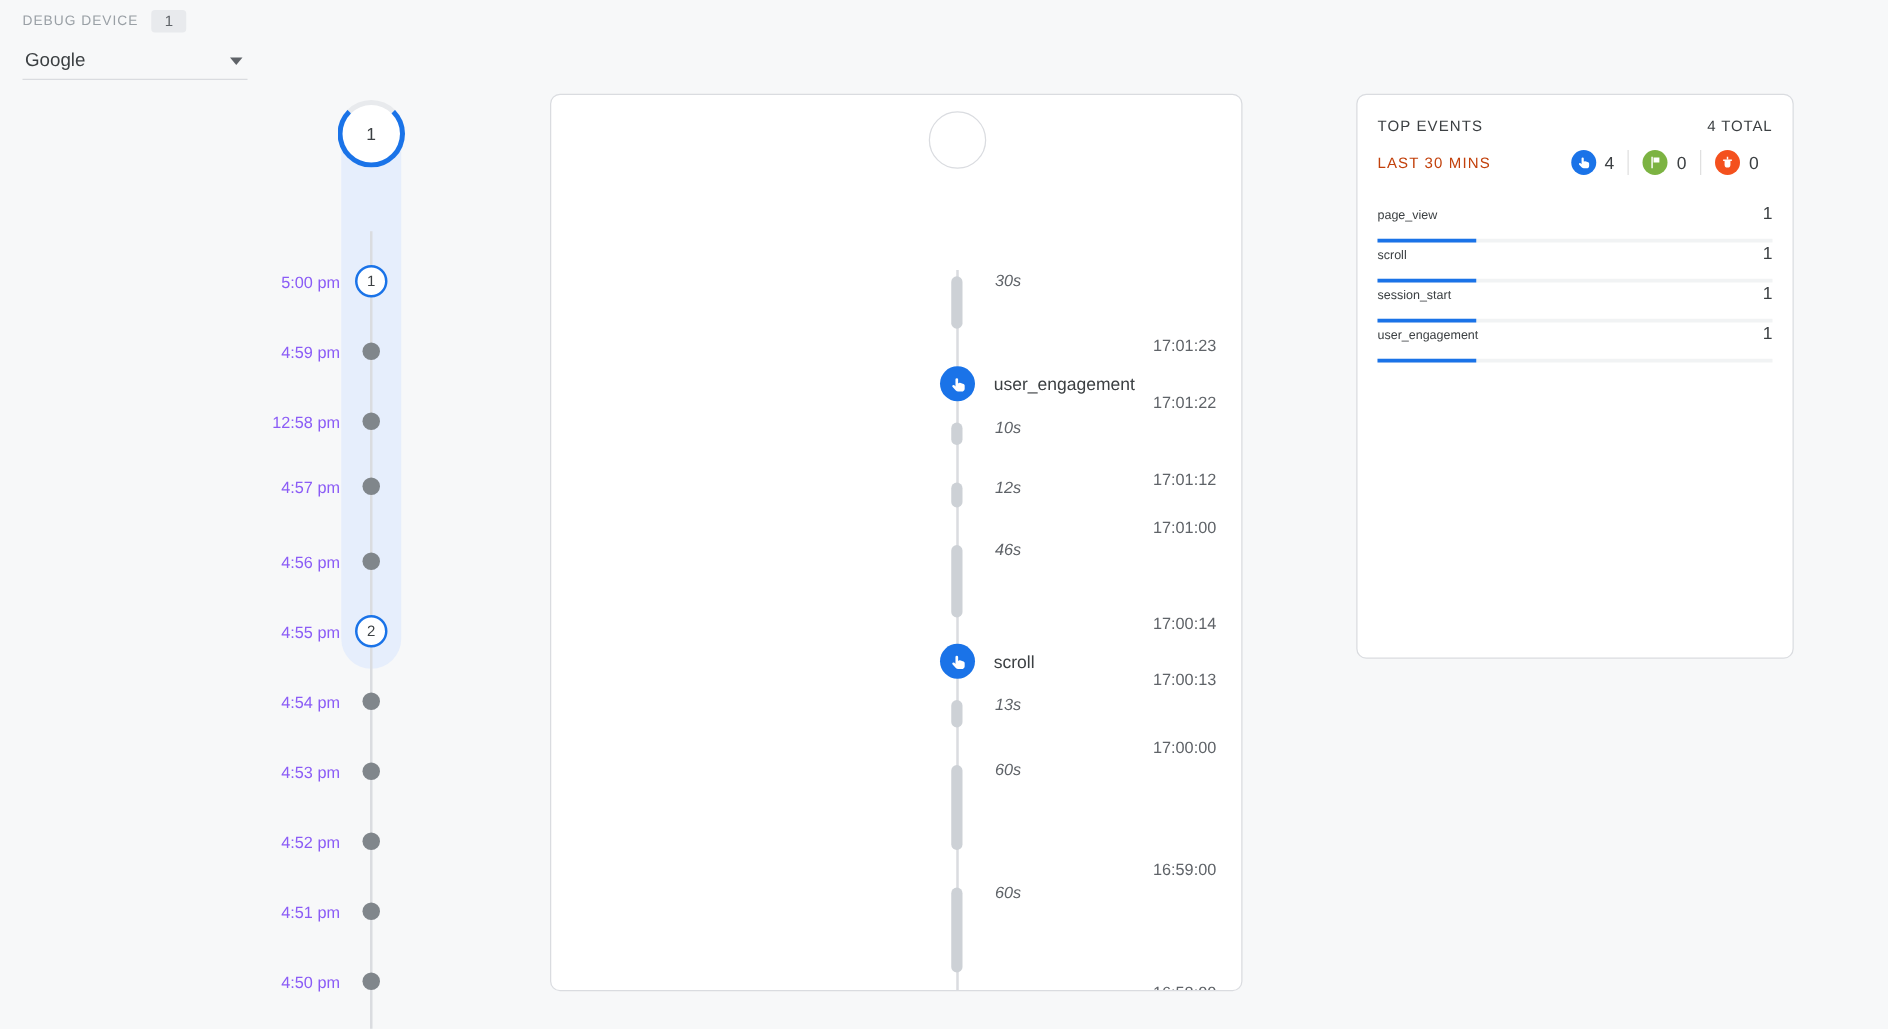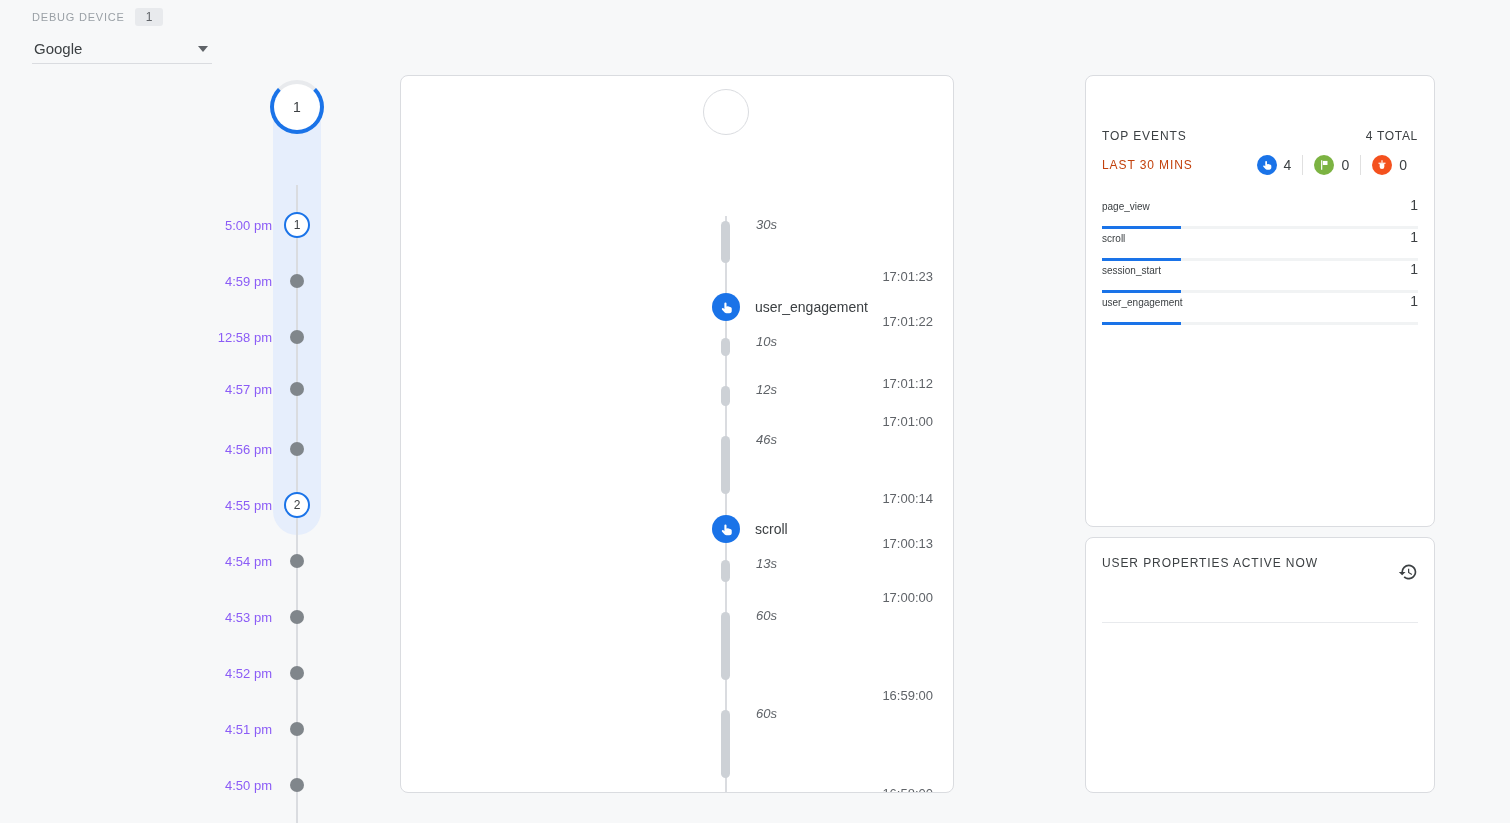--- a/index.html
+++ b/index.html
@@ -6,21 +6,21 @@
   html, body {
     margin: 0; padding: 0;
     width: 1510px; height: 823px;
     background: #f7f8f9;
     font-family: "Liberation Sans", sans-serif;
     overflow: hidden;
   }
   .page { position: relative; width: 1510px; height: 823px; }
 
   
-  .device-picker { position: absolute; left: 32px; top: 8px; width: 180px; }
+  .device-picker { position: absolute; left: 18px; top: 8px; width: 180px; }
   .device-label-row { display: flex; align-items: center; gap: 10px; height: 18px; }
   .device-label {
     font-size: 11px; letter-spacing: .8px; color: #9aa0a6;
     font-weight: 400; text-transform: uppercase;
   }
   .device-badge {
     background: #e8eaed; color: #5f6368; font-size: 12px;
     border-radius: 3px; padding: 2px 11px; line-height: 14px;
   }
   .device-select {
@@ -62,21 +62,21 @@
   .mt-hero {
     position: absolute; left: 85px; top: 5px; width: 54px; height: 54px;
     border-radius: 50%; background: #fff;
     border: 4px solid #1a73e8; border-top-color: #e8eaed;
     display: flex; align-items: center; justify-content: center;
     font-size: 14px; color: #3c4043;
   }
 
   
   .panel { position: absolute; background: #fff; border: 1px solid #dadce0; border-radius: 8px; }
-  #stream-panel { left: 400px; top: 75px; width: 554px; height: 718px; overflow: hidden; }
+  #stream-panel { left: 440px; top: 75px; width: 554px; height: 718px; overflow: hidden; }
   #top-events-panel { left: 1085px; top: 75px; width: 350px; height: 452px; }
   #user-props-panel { left: 1085px; top: 537px; width: 350px; height: 256px; }
 
   
   .stream { position: relative; width: 100%; height: 100%; }
   .stream-spine {
     position: absolute; left: 324px; top: 140px; width: 2px; height: 580px;
     background: #dadce0;
   }
   .stream-head {
@@ -97,21 +97,21 @@
   .ev-icon {
     position: absolute; left: 311px; width: 28px; height: 28px; border-radius: 50%;
     background: #1a73e8; display: flex; align-items: center; justify-content: center;
   }
   .ev-name {
     position: absolute; left: 354px; font-size: 14px; color: #3c4043; white-space: nowrap;
   }
 
   
   .panel-pad { padding: 18px 16px 0 16px; }
-  .pnl-head { display: flex; align-items: center; justify-content: space-between; margin-top: 35px; }
+  .pnl-head { display: flex; align-items: center; justify-content: space-between; }
   .pnl-title {
     font-size: 12px; letter-spacing: .9px; color: #3c4043; text-transform: uppercase;
   }
   .pnl-total { font-size: 12px; letter-spacing: .7px; color: #3c4043; }
   .pnl-sub-row {
     display: flex; align-items: center; justify-content: space-between; margin-top: 12px;
   }
   .pnl-sub {
     font-size: 12px; letter-spacing: .9px; color: #c2410c; text-transform: uppercase;
   }
@@ -323,28 +323,14 @@
               <span class="ev-item-count">1</span>
             </div>
             <div class="ev-track">
               <div class="ev-fill" style="width: 25%;"></div>
             </div>
           </div>
         </div>
     </div>
   </div>
 
-  <div class="panel" id="user-props-panel">
-    <div class="panel-pad">
-      <div class="up-head">
-        <span class="pnl-title">USER PROPERTIES ACTIVE NOW</span>
-        <span class="hist-icon">
-          <svg width="20" height="20" viewBox="0 0 24 24" fill="#3c4043">
-            <path d="M13 3a9 9 0 0 0-9 9H1l3.9 3.9.1.1L9 12H6a7 7 0 1 1 7 7 6.9 6.9 0 0 1-4.9-2l-1.4 1.5A9 9 0 1 0 13 3z"></path>
-            <path d="M12 8v5l4.3 2.5.7-1.2-3.5-2.1V8z"></path>
-          </svg>
-        </span>
-      </div>
-      <div class="up-rule"></div>
-    </div>
-  </div>
 
 </div>
 
 </body></html>

